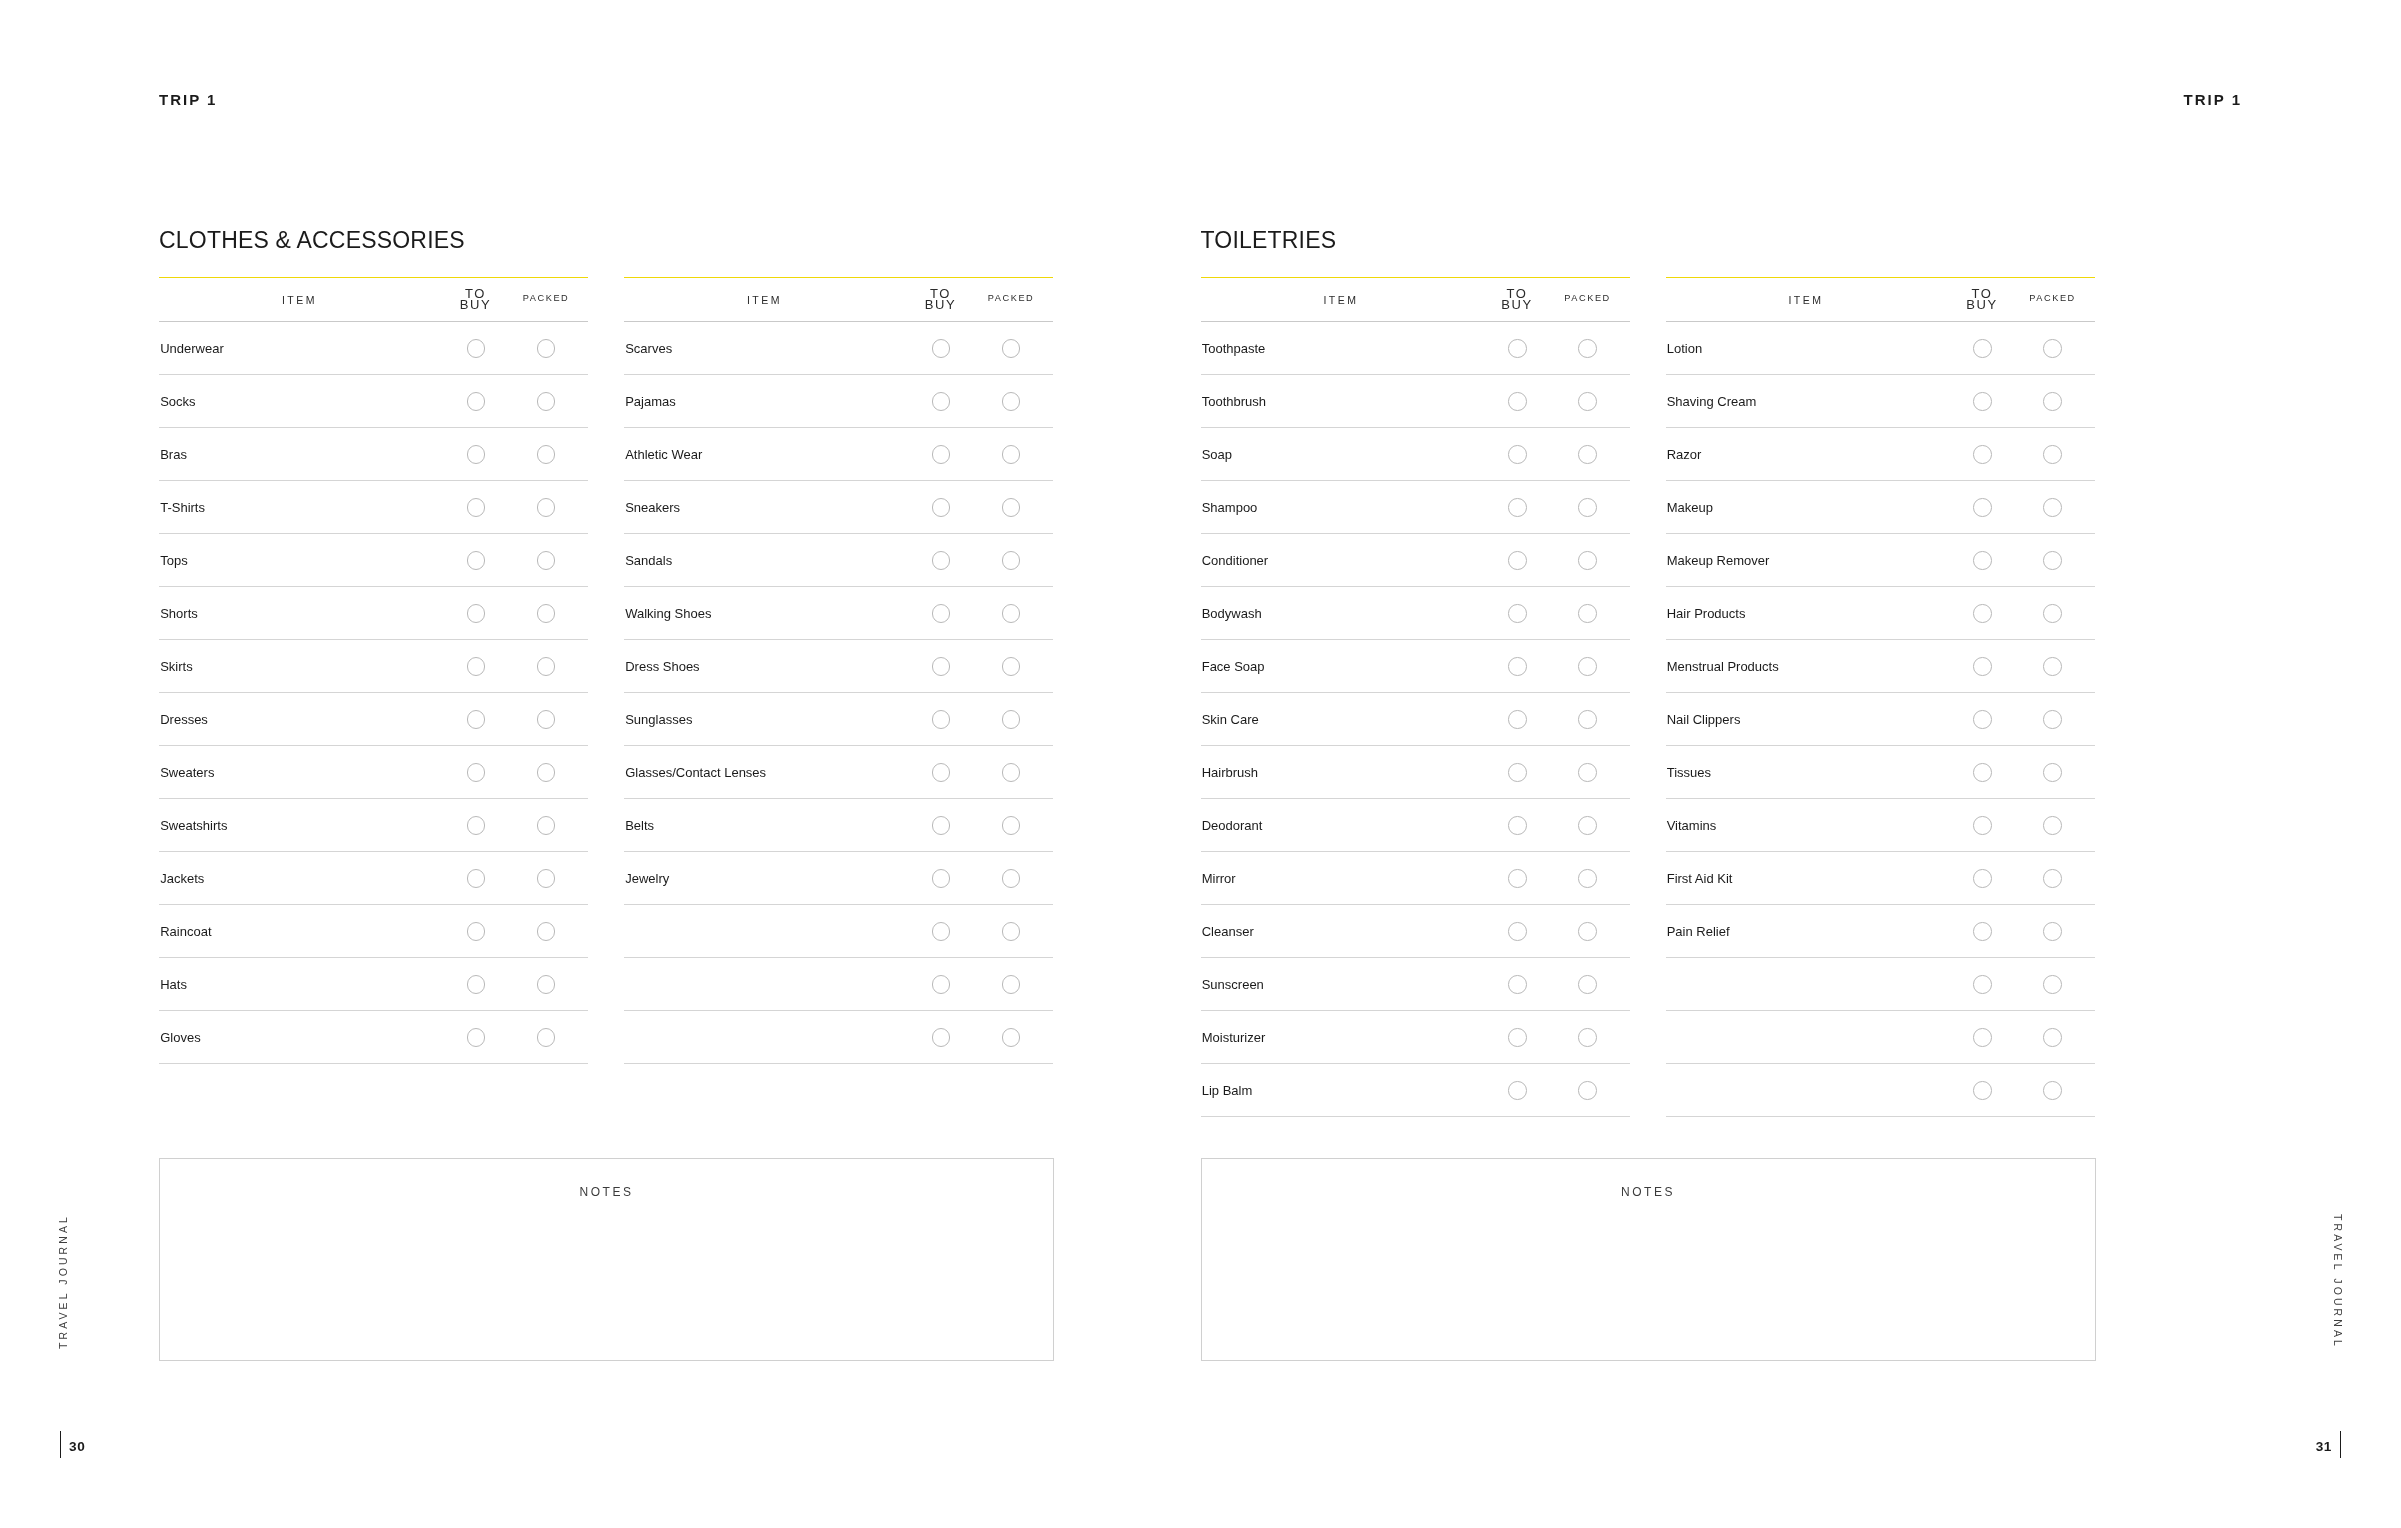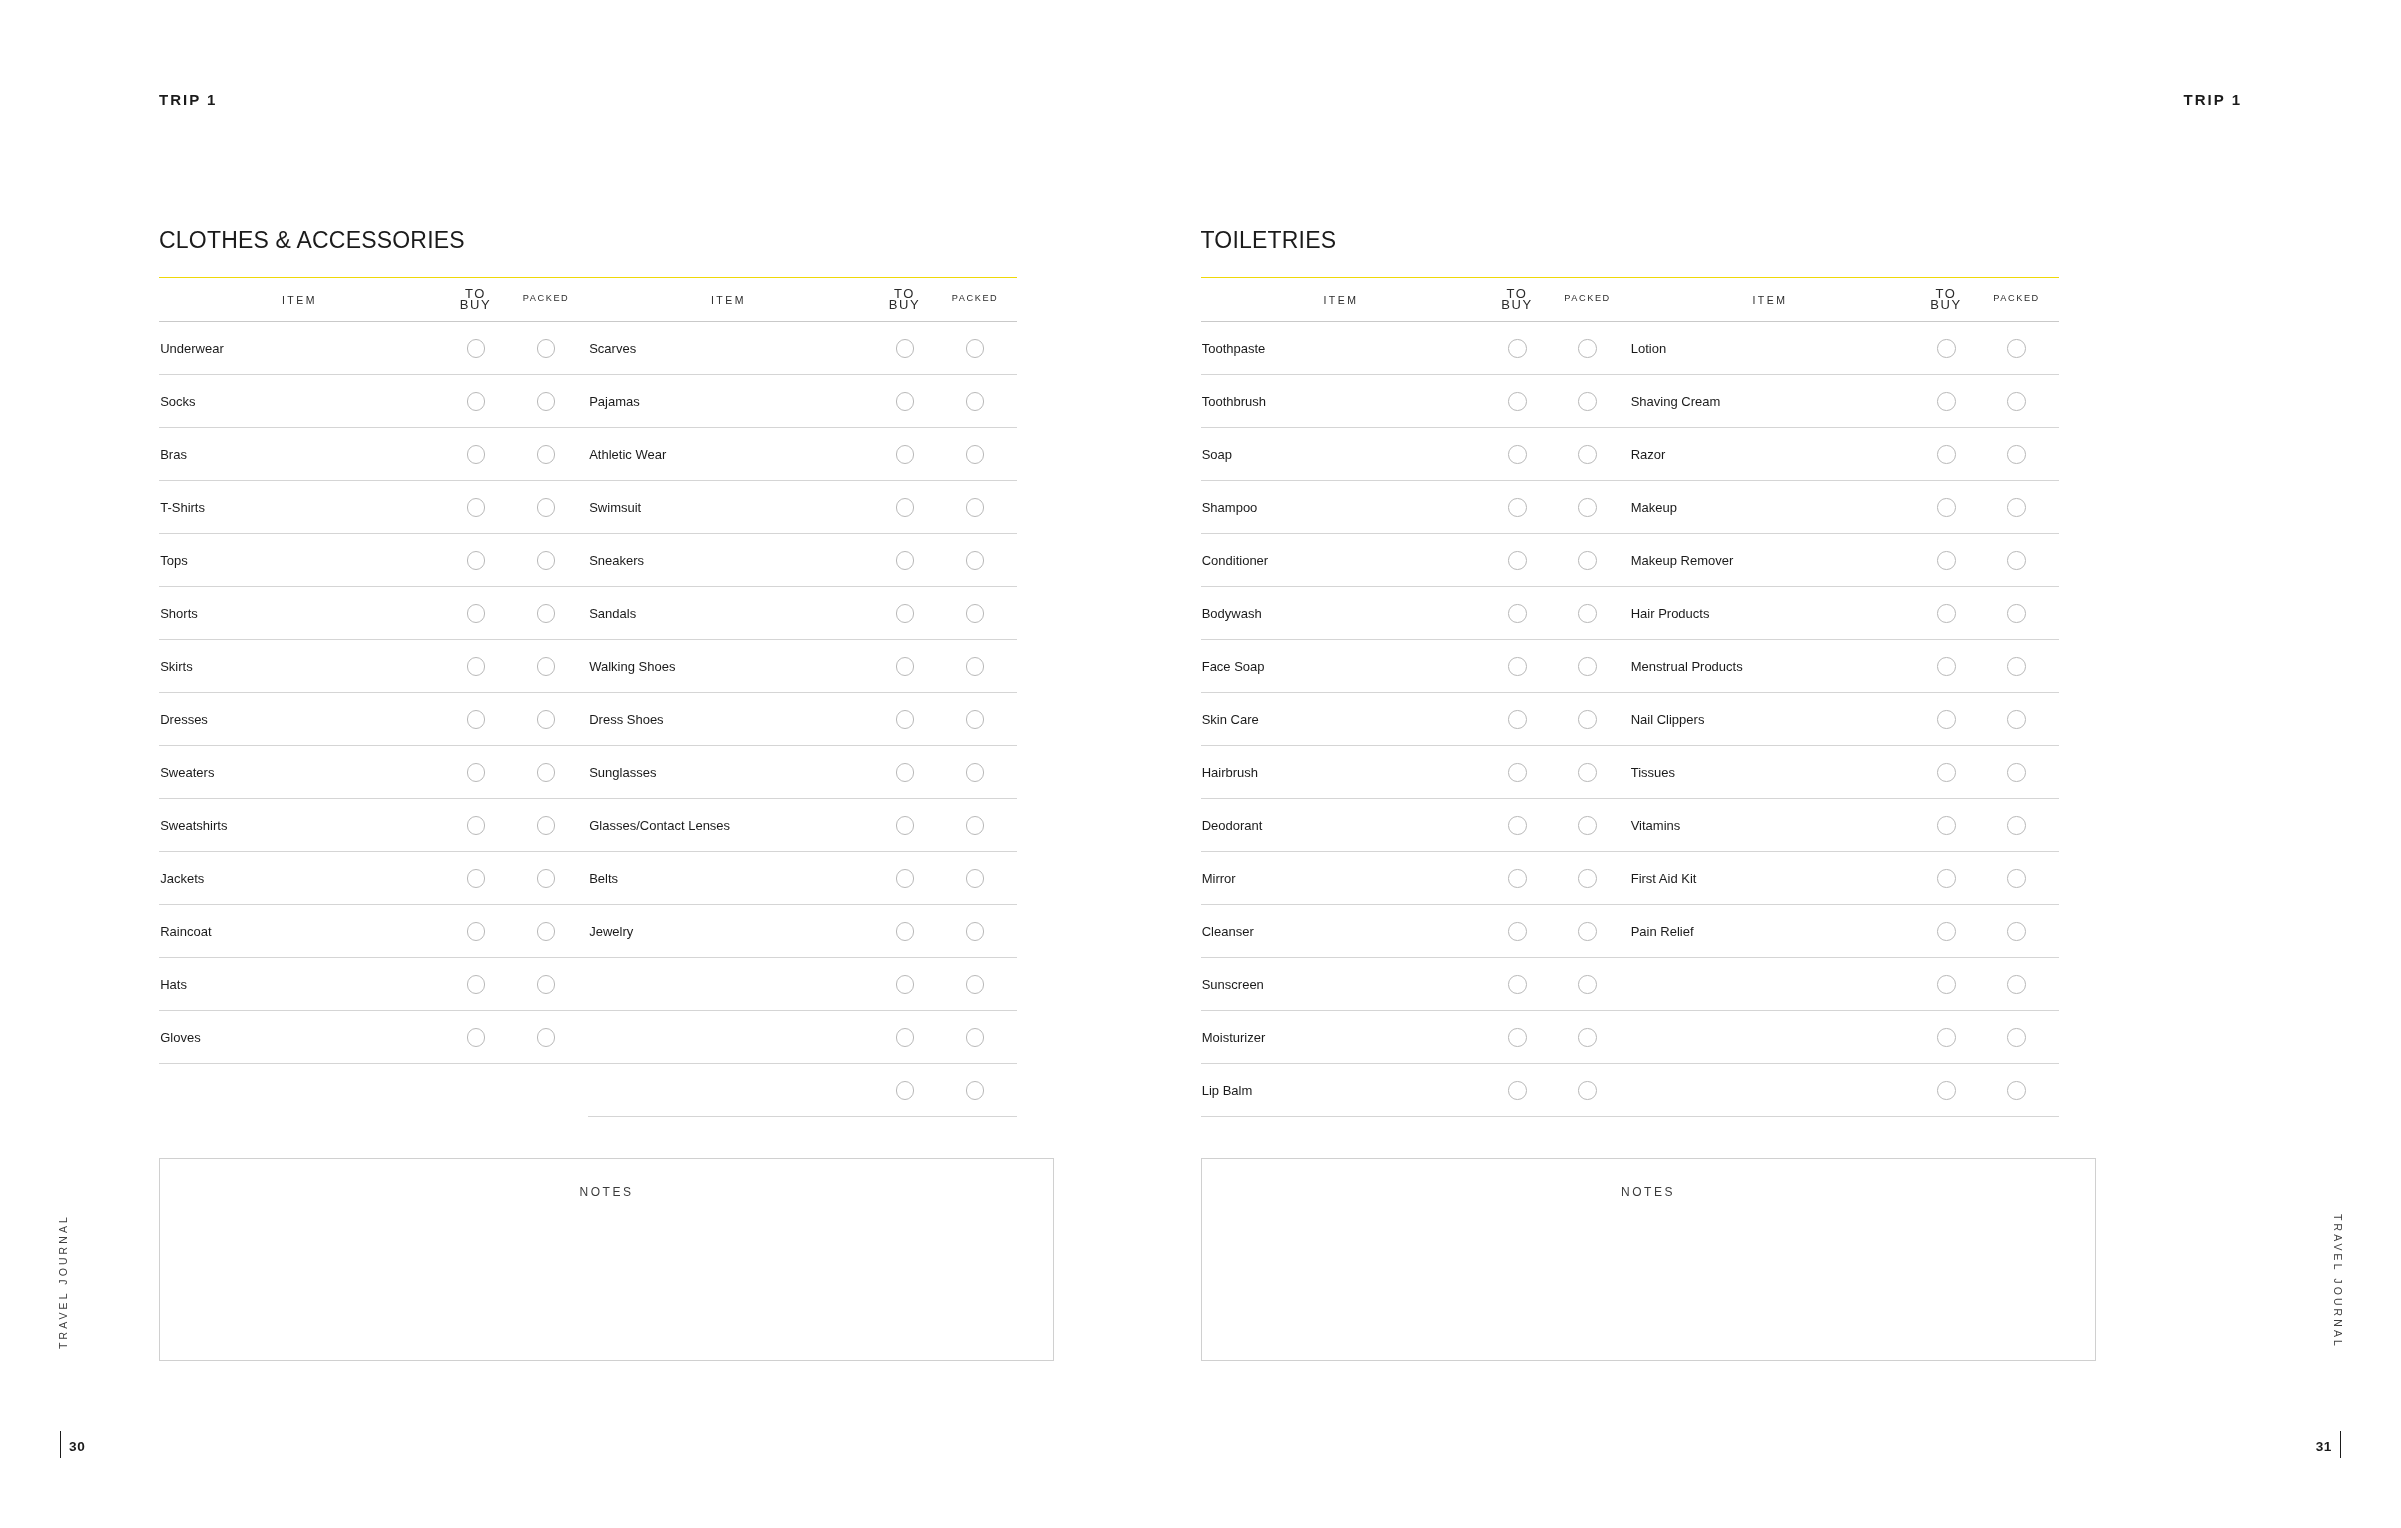--- a/index.html
+++ b/index.html
@@ -93,20 +93,21 @@
     color: #1b1b1b;
   }
   .page-left .section-title { left: 159px; }
   .page-right .section-title { left: 1363px; }
 
   
   .columns {
     position: absolute;
     top: 277px;
     display: flex;
+    gap: 36px;
   }
   .page-left .columns { left: 159px; }
   .page-right .columns { left: 1363px; }
 
   .col {
     width: 429px;
   }
 
   .col-head {
     border-top: 1.8px solid #efd808;
@@ -309,25 +310,20 @@
             <span class="row-label">Pajamas</span>
             <span class="circle buy"></span>
             <span class="circle packed"></span>
           </div>
         <div class="row">
             <span class="row-label">Athletic Wear</span>
             <span class="circle buy"></span>
             <span class="circle packed"></span>
           </div>
         <div class="row">
-            <span class="row-label">Swimsuit</span>
-            <span class="circle buy"></span>
-            <span class="circle packed"></span>
-          </div>
-        <div class="row">
             <span class="row-label">Sneakers</span>
             <span class="circle buy"></span>
             <span class="circle packed"></span>
           </div>
         <div class="row">
             <span class="row-label">Sandals</span>
             <span class="circle buy"></span>
             <span class="circle packed"></span>
           </div>
         <div class="row">

